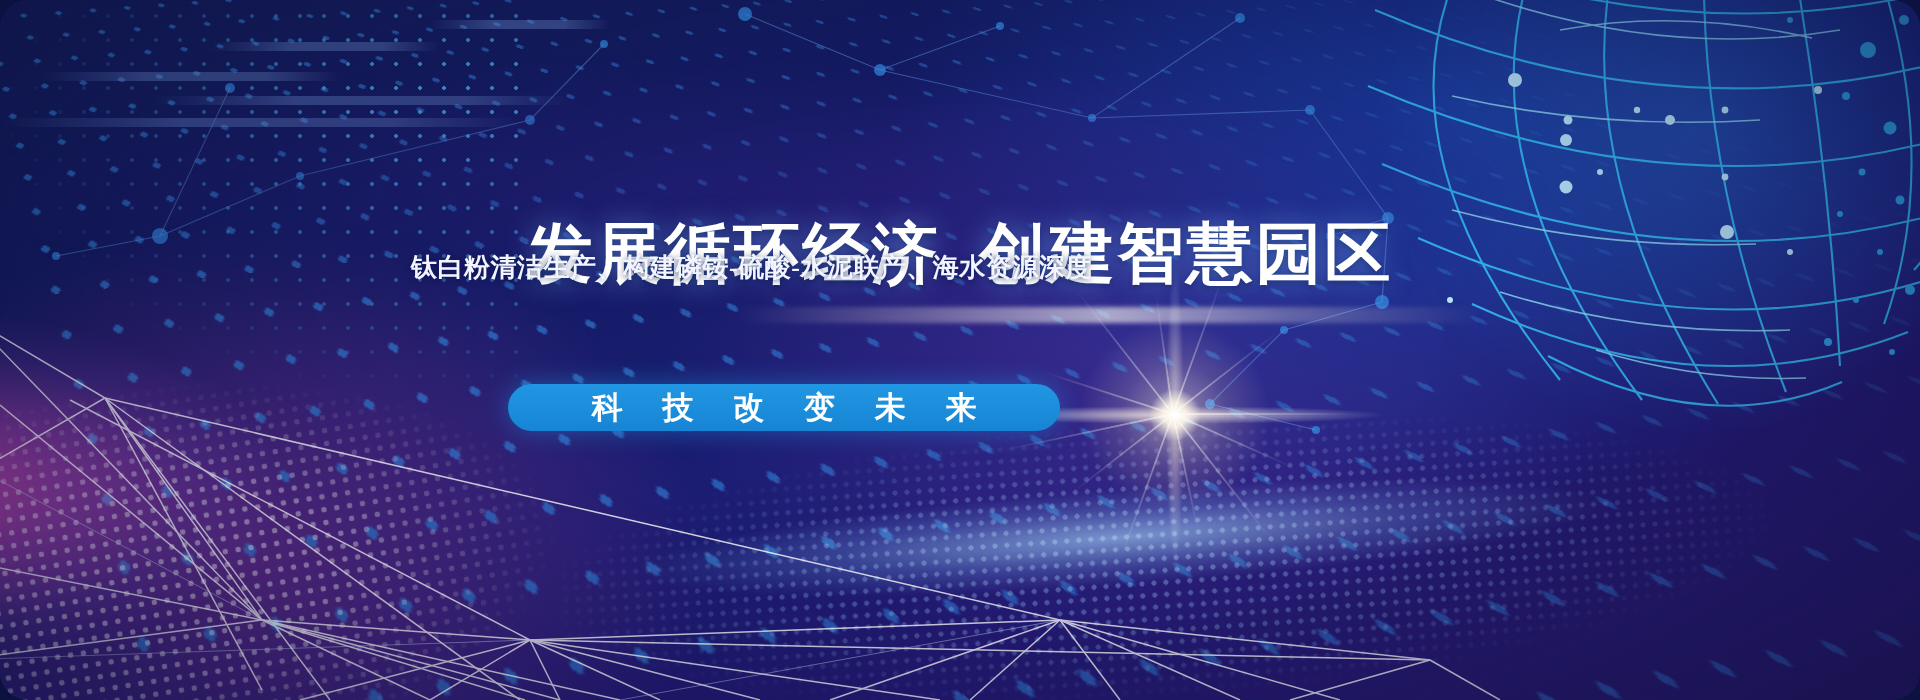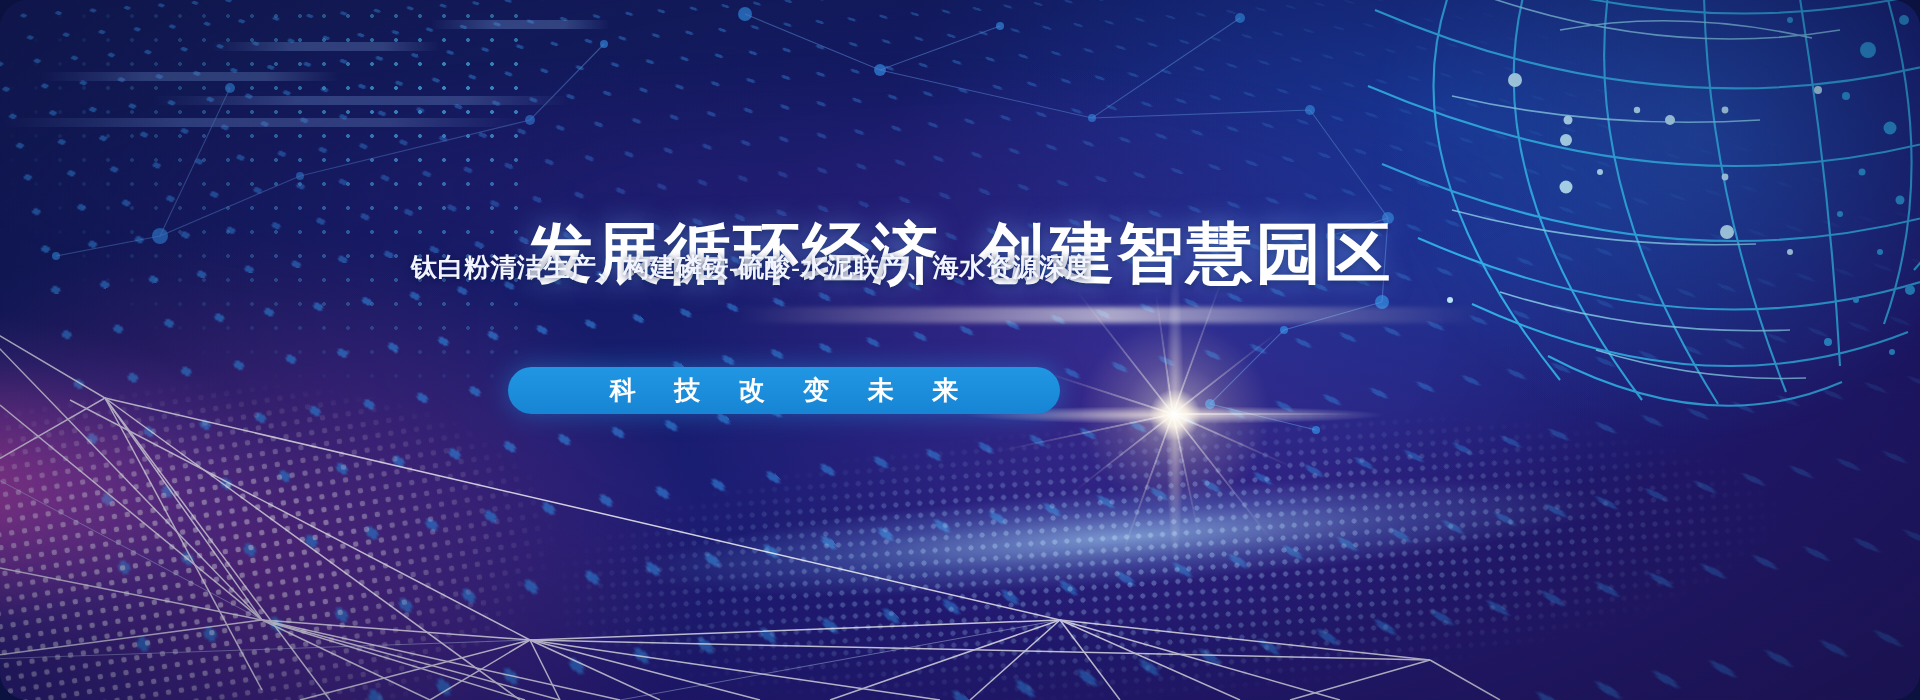--- a/index.html
+++ b/index.html
@@ -105,25 +105,25 @@
     text-shadow:0 0 26px rgba(120,180,255,.55), 0 2px 6px rgba(0,20,70,.65);
     white-space:pre;
   }
   #subtitle{
     position:absolute;left:411px;top:245px;width:760px;
     color:#f2f5ff;font-size:26px;font-weight:bold;line-height:46px;letter-spacing:.5px;
     text-shadow:0 1px 6px rgba(0,20,70,.7);
   }
   #subtitle div{white-space:nowrap;}
   #cta-pill{
-    position:absolute;left:508px;top:367px;width:552px;height:47px;border-radius:24px;
+    position:absolute;left:508px;top:384px;width:552px;height:47px;border-radius:24px;
     background:linear-gradient(180deg,#2196e3 0%,#1b8ddb 55%,#1784d4 100%);
     box-shadow:0 0 26px rgba(33,150,227,.45);
     display:flex;align-items:center;justify-content:center;
-    color:#ffffff;font-size:26px;font-weight:bold;letter-spacing:16px;text-indent:16px;
+    color:#ffffff;font-size:31px;font-weight:bold;letter-spacing:16px;text-indent:16px;
     cursor:pointer;
   }
 </style>
 </head>
 <body>
 
 <div id="banner">
 
   <div class="layer" id="dotgrid-topleft"></div>
   <div class="layer" id="dotgrid-topright"></div>

